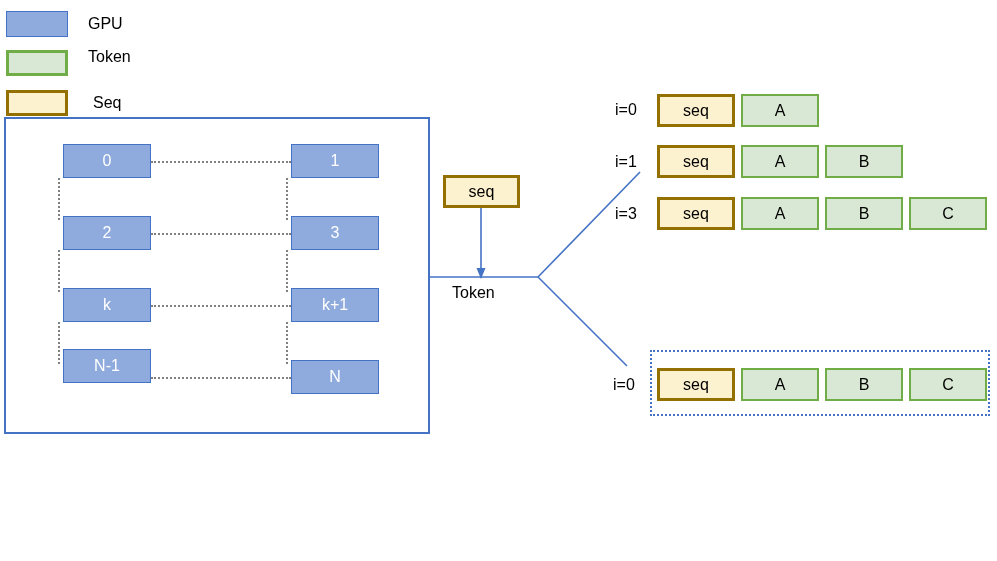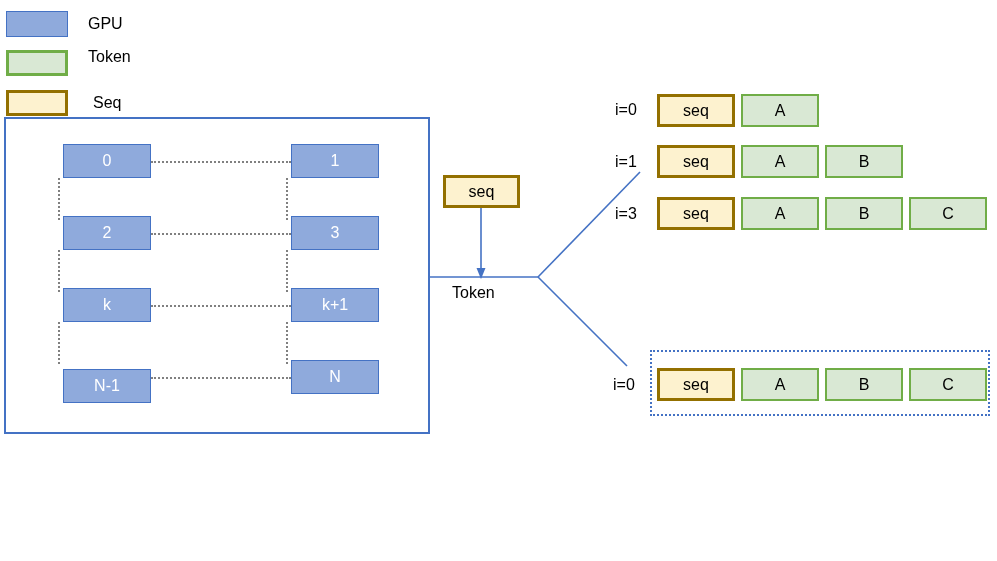--- a/index.html
+++ b/index.html
@@ -181,21 +181,21 @@
   <div class="dot-h" style="left:145px; top:114px; width:140px;"></div>
   <div class="dot-h" style="left:145px; top:186px; width:140px;"></div>
   <div class="dot-h" style="left:145px; top:258px; width:140px;"></div>
 
   <div class="gpu-box" style="left:57px;  top:25px;">0</div>
   <div class="gpu-box" style="left:285px; top:25px;">1</div>
   <div class="gpu-box" style="left:57px;  top:97px;">2</div>
   <div class="gpu-box" style="left:285px; top:97px;">3</div>
   <div class="gpu-box" style="left:57px;  top:169px;">k</div>
   <div class="gpu-box" style="left:285px; top:169px;">k+1</div>
-  <div class="gpu-box" style="left:57px;  top:250px;">N-1</div>
+  <div class="gpu-box" style="left:57px;  top:230px;">N-1</div>
   <div class="gpu-box" style="left:285px; top:241px;">N</div>
 </div>
 
 <svg class="overlay" viewBox="0 0 997 561">
 
   <line x1="430" y1="277" x2="538" y2="277" stroke="#4472c4" stroke-width="1.6"></line>
 
   <line x1="481" y1="208" x2="481" y2="272" stroke="#4472c4" stroke-width="1.6"></line>
   <polygon points="481,279 476.5,268 485.5,268" fill="#4472c4"></polygon>
 

